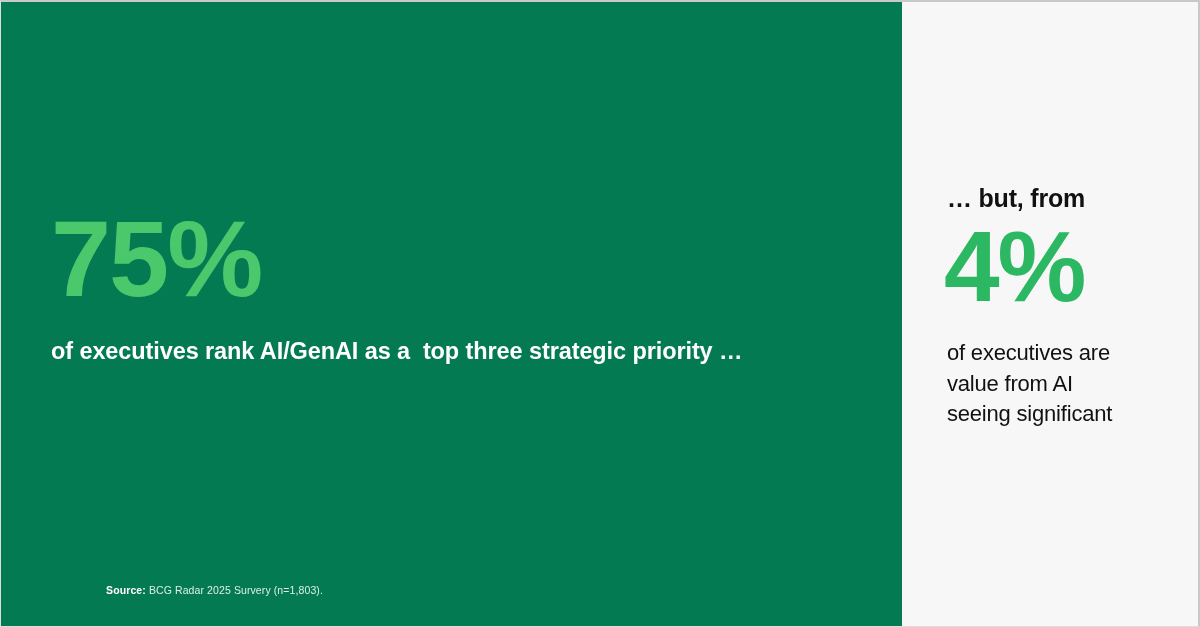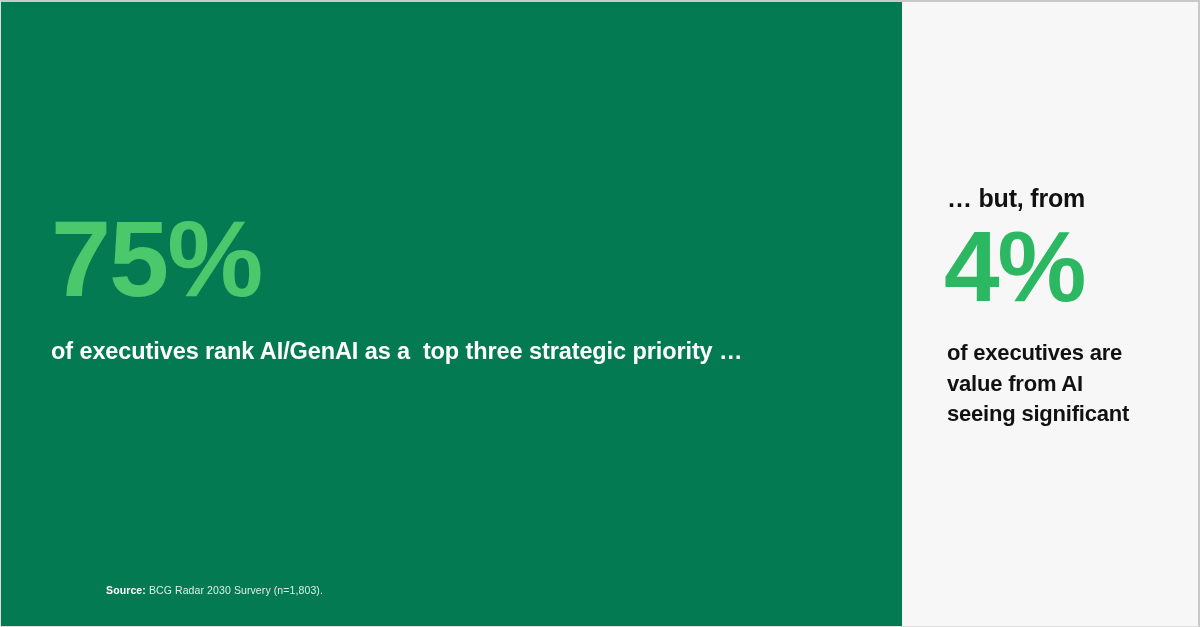--- a/index.html
+++ b/index.html
@@ -108,41 +108,41 @@
     white-space: pre;
   }
 
   .right-caption {
     position: absolute;
     left: 45px;
     top: 336px;
     width: 240px;
     font-size: 22px;
     line-height: 1.39;
-    font-weight: 700;
+    font-weight: 400;
     color: #111111;
     letter-spacing: -0.2px;
   }
   .right-caption div {
     white-space: pre;
   }
 </style>
 </head>
 <body>
 
 <div class="slide">
 
   <div class="left-panel">
 
     <div class="big-stat">75%</div>
 
     <div class="left-caption">of executives rank AI/GenAI as a  top three strategic priority …</div>
 
     <div class="source">
-      <span class="source-label">Source:</span><span> BCG Radar 2030 Survery (n=1,803).</span>
+      <span class="source-label">Source:</span><span> BCG Radar 2025 Survery (n=1,803).</span>
     </div>
 
   </div>
 
   <div class="right-panel">
 
     <div class="right-kicker">… but, from</div>
 
     <div class="right-stat">4%</div>
 

